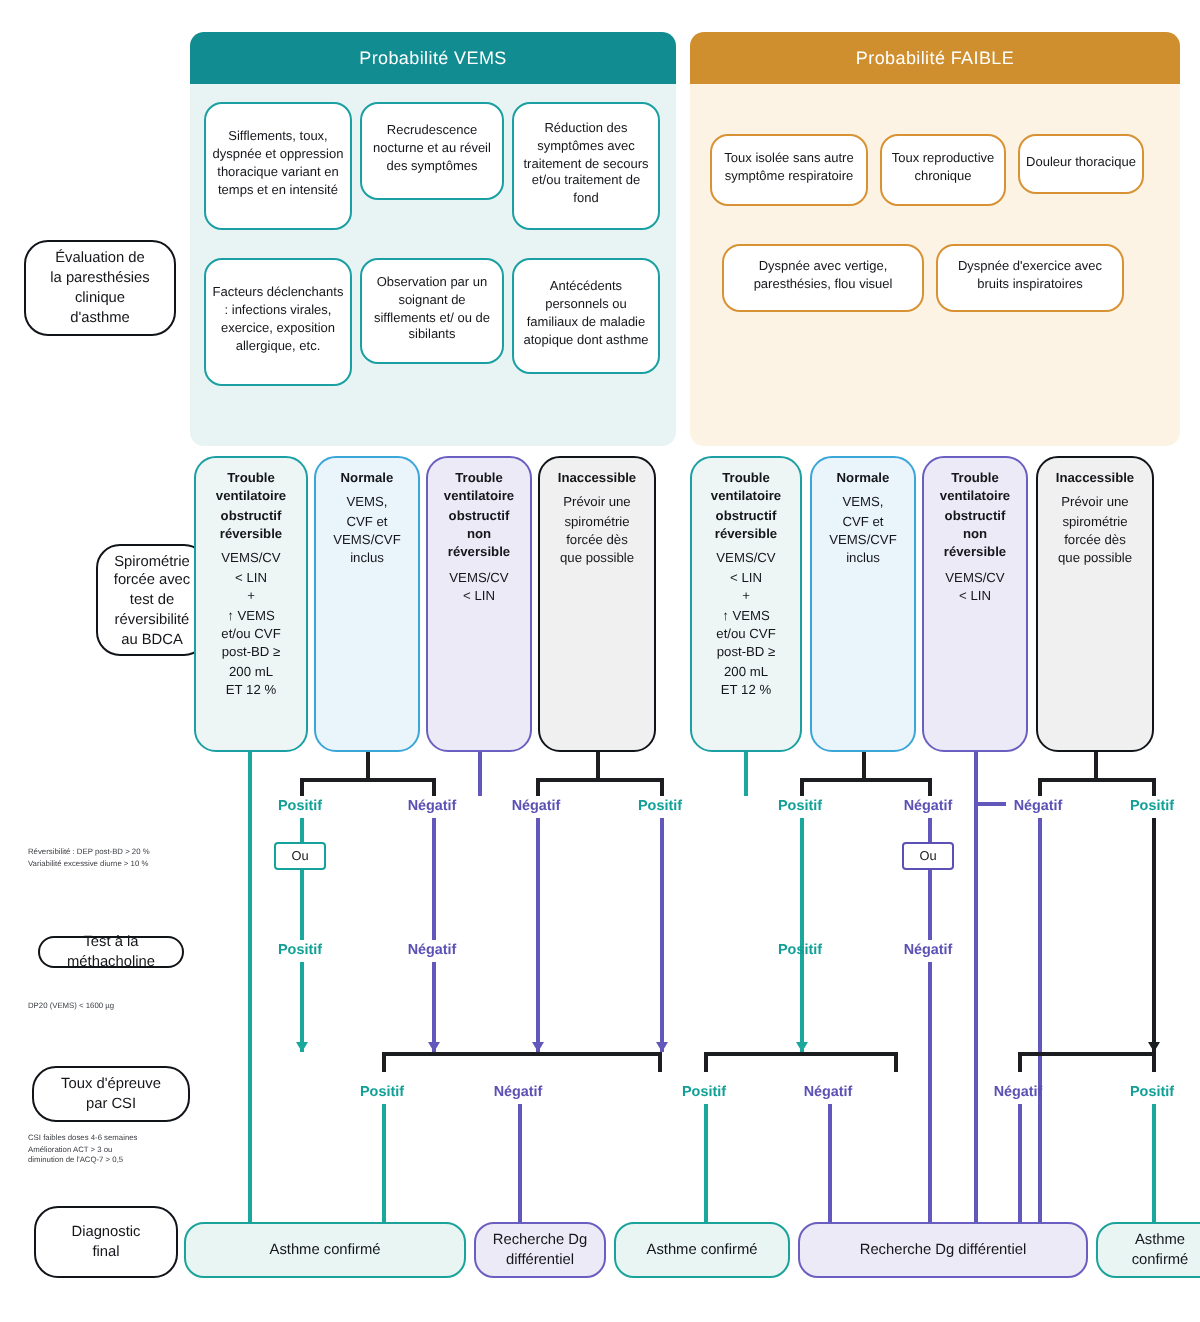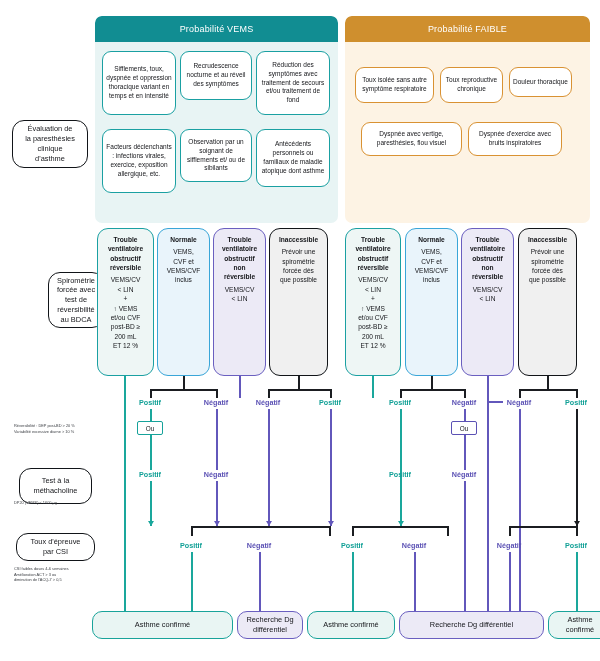--- a/index.html
+++ b/index.html
@@ -188,30 +188,32 @@
 
   <div class="abs stage-label" style="left:30px; top:272px; width:56px; height:56px; white-space:pre-line;margin-left:18px;">Spirométrie
 forcée avec
 test de
 réversibilité
 au BDCA</div>
 
   <div class="abs stage-note" style="left:14px; top:423px; width:92px;">Réversibilité : DEP post-BD &gt; 20 %
 Variabilité excessive diurne &gt; 10 %</div>
 
-  <div class="abs stage-label" style="left:19px; top:468px; width:73px; height:36px; white-space:pre-line;">Test à la
+  <div class="abs stage-label" style="left:19px; top:468px; width:73px; height:16px; white-space:pre-line;">Test à la
 méthacholine</div>
   <div class="abs stage-note" style="left:14px; top:500px; width:92px;">DP20 (VEMS) &lt; 1600 µg</div>
 
   <div class="abs stage-label" style="left:16px; top:533px; width:79px; height:28px; white-space:pre-line;">Toux d'épreuve
 par CSI</div>
   <div class="abs stage-note" style="left:14px; top:566px; width:100px;">CSI faibles doses 4-6 semaines
 Amélioration ACT &gt; 3 ou
 diminution de l'ACQ-7 &gt; 0,5</div>
 
+  <div class="abs stage-label" style="left:17px; top:603px; width:72px; height:36px; white-space:pre-line;">Diagnostic
+final</div>
 
   <div class="spiro sp-teal" style="left:97px; top:228px; width:57px; height:148px;">
     <b style="white-space:pre-line;">Trouble
 ventilatoire
 obstructif
 réversible</b>
     <span style="white-space:pre-line; display:block; margin-top:3px;">VEMS/CV
 &lt; LIN
 +
 ↑ VEMS

